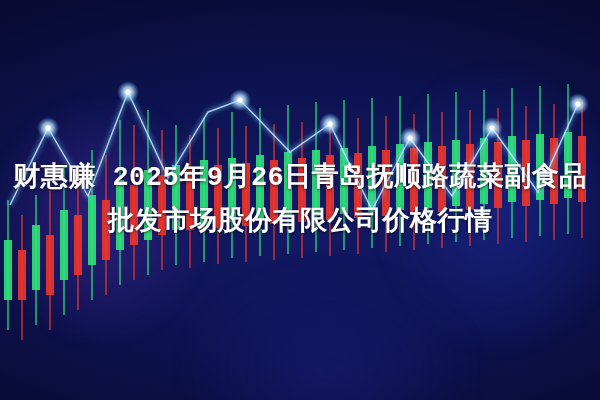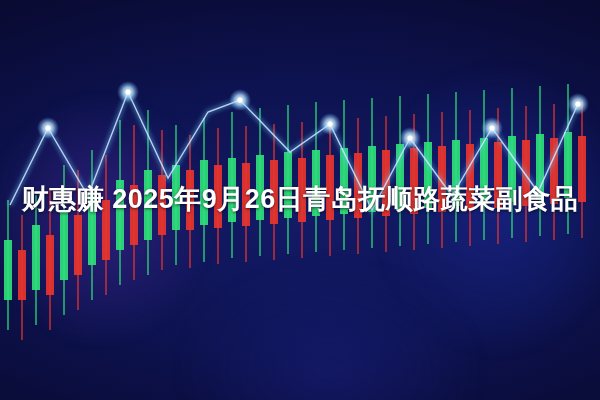--- a/index.html
+++ b/index.html
@@ -6,21 +6,21 @@
     margin: 0;
     padding: 0;
     background: #000;
   }
   #stage {
     position: relative;
     width: 600px;
     height: 400px;
     overflow: hidden;
     background: #0a0e3a;
-    font-family: Liberation Sans, sans-serif;
+    font-family: Liberation Mono, monospace;
   }
   
   .bg-base {
     position: absolute;
     inset: 0;
     background:
       radial-gradient(120% 90% at 50% 55%, #141a66 0%, #0d1350 38%, #0a0c3a 62%, #06071f 100%);
   }
   .bg-glow-left {
     position: absolute;
@@ -207,15 +207,16 @@
           <circle cx="492" cy="128" r="11" fill="url(#nodeGrad)"></circle>
           <circle cx="492" cy="128" r="2.6" fill="#ffffff"></circle>
           <circle cx="578" cy="104" r="11" fill="url(#nodeGrad)"></circle>
           <circle cx="578" cy="104" r="2.6" fill="#ffffff"></circle>
         </g>
     </svg>
   </div>
 
   <div class="headline">
     <div class="headline-line line1">财惠赚 2025年9月26日青岛抚顺路蔬菜副食品</div>
+    <div class="headline-line line2">批发市场股份有限公司价格行情</div>
   </div>
 
 </div>
 
 </body></html>

